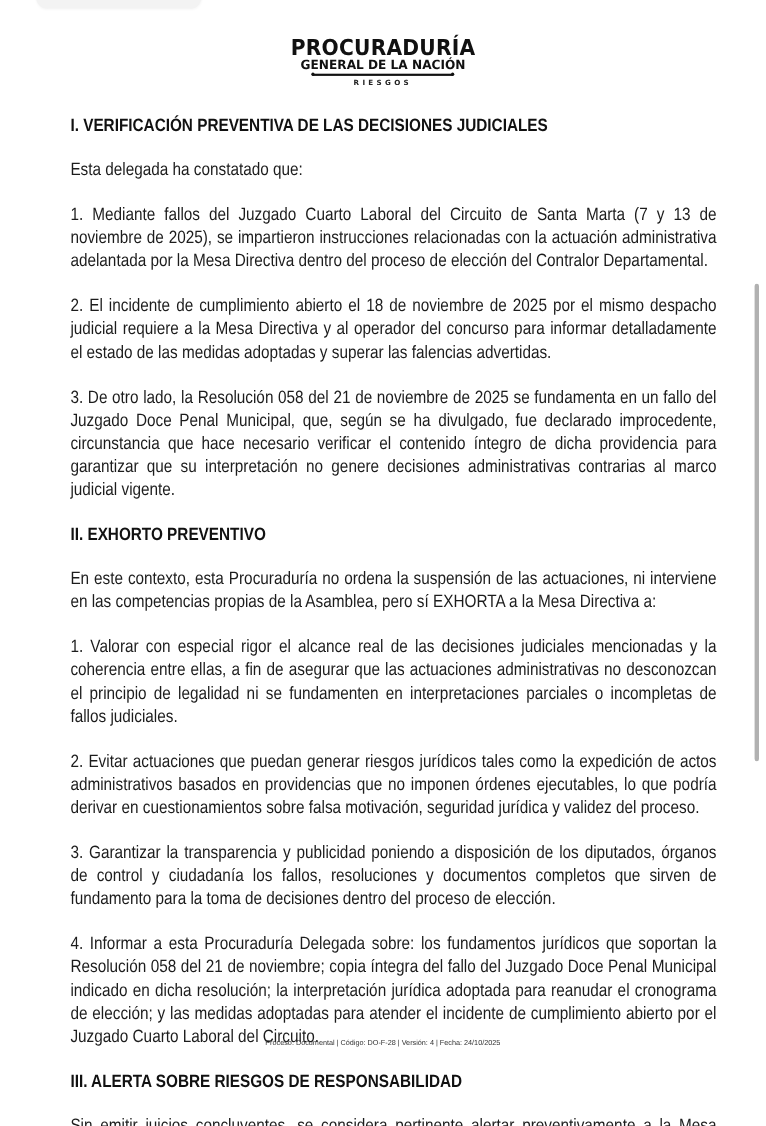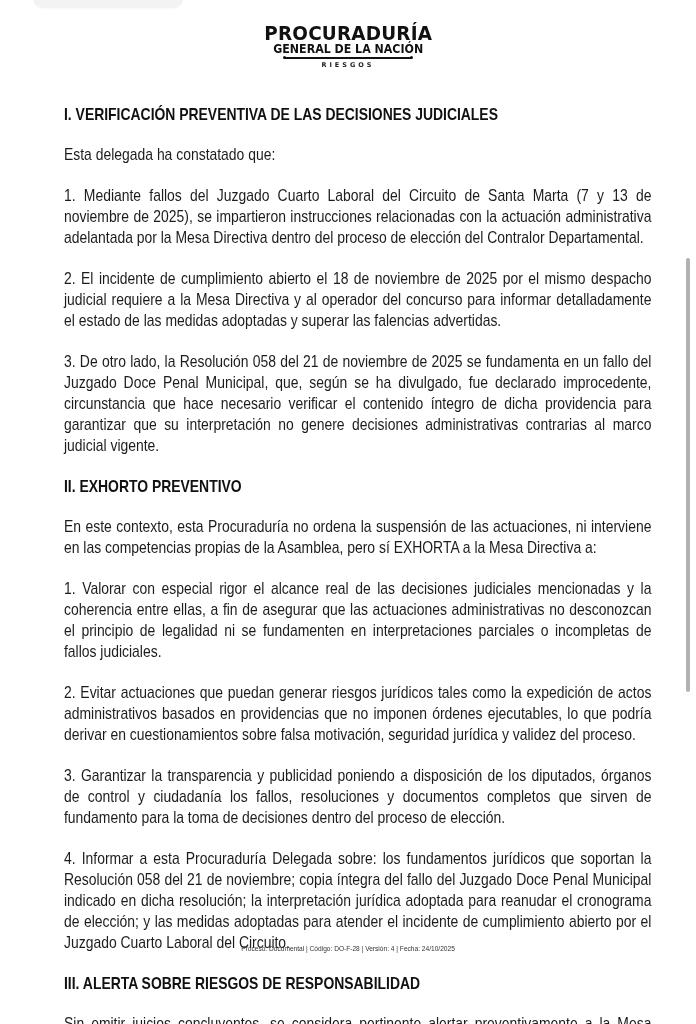--- a/index.html
+++ b/index.html
@@ -1,18 +1,18 @@
 <!DOCTYPE html>
 <html><head>
 <meta charset="utf-8">
 <style>
   html, body { margin: 0; padding: 0; background: #ffffff; }
   body { width: 696px; height: 1024px; position: relative; overflow: hidden; font-family: "Liberation Sans", sans-serif; color: #1c1c1c; }
   .top-tab { position: absolute; left: 33px; top: -14px; width: 150px; height: 22px; background: #f3f3f3; border-radius: 0 0 10px 10px; box-shadow: 0 1px 2px rgba(0,0,0,0.03); }
-  .logo { position: absolute; left: 0; width: 696px; top: 23px; text-align: center; }
+  .logo { position: absolute; left: 0; width: 696px; top: 33px; text-align: center; }
   .logo-inner { display: inline-block; text-align: center; }
   .logo-l1 { font-family: "DejaVu Sans", sans-serif; font-weight: bold; font-size: 20px; letter-spacing: 0.2px; line-height: 20px; color: #111; transform: scaleX(0.92); }
   .logo-l2 { font-family: "DejaVu Sans", sans-serif; font-weight: bold; font-size: 11.5px; line-height: 13px; color: #111; transform: scaleX(0.96); }
   .logo-rule { height: 2px; background: #111; margin: 1px 0 0 0; width: 128px; margin-left: auto; margin-right: auto; position: relative; }
   .logo-rule::before, .logo-rule::after { content: ""; position: absolute; top: -1px; width: 3px; height: 3px; background: #111; border-radius: 50%; }
   .logo-rule::before { left: -1px; } .logo-rule::after { right: -1px; }
   .logo-l3 { font-family: "DejaVu Sans", sans-serif; font-weight: bold; font-size: 6.5px; letter-spacing: 3px; line-height: 12px; color: #222; }
 
   .content { position: absolute; left: 64px; top: 104px; width: 683px; transform: scaleX(0.86); transform-origin: 0 0; font-size: 16.2px; line-height: 21px; }
   .content p { margin: 0 0 20px 0; text-align: justify; }

